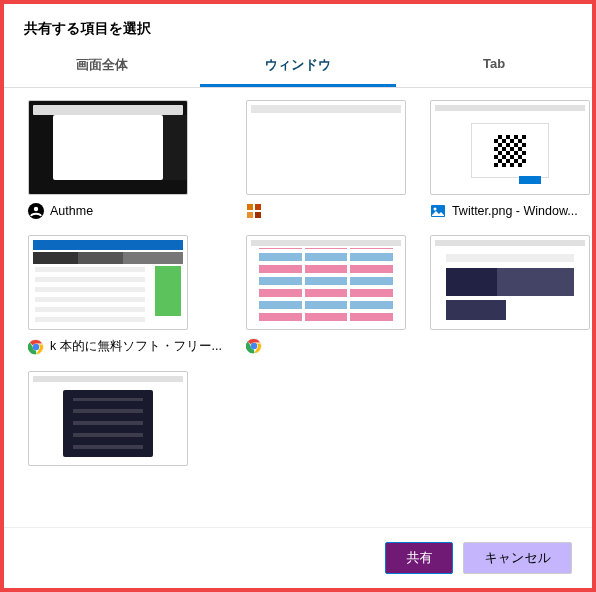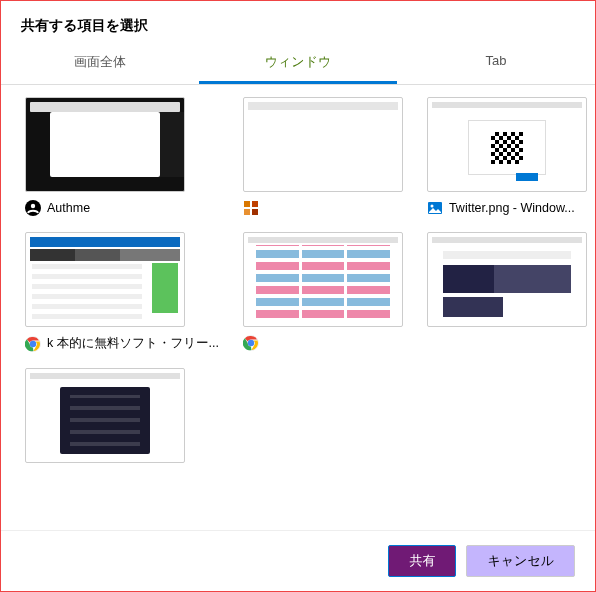--- a/index.html
+++ b/index.html
@@ -1,22 +1,22 @@
 <!DOCTYPE html>
 <html><head>
 <meta charset="utf-8">
 <style>
 * { margin: 0; padding: 0; box-sizing: border-box; }
 body { font-family: "Yu Gothic UI", "Meiryo", sans-serif; background: #fff; width: 596px; height: 592px; overflow: hidden; }
-.dialog { width: 596px; height: 592px; display: flex; flex-direction: column; border: 1px solid #ef4444; }
+.dialog { width: 596px; height: 592px; display: flex; flex-direction: column; border: 4px solid #ef4444; }
 .header { padding: 16px 20px 8px 20px; }
 .title { font-size: 14px; font-weight: 600; color: #000; }
 .tabs { display: flex; border-bottom: 1px solid #ddd; }
-.tab { flex: 1; text-align: center; padding: 10px 0; font-size: 13px; color: #555; cursor: pointer; border-bottom: 2px solid transparent; }
-.tab.active { color: #4d7c0f; border-bottom: 3px solid #0078d4; }
+.tab { flex: 1; text-align: center; padding: 10px 0; font-size: 13px; color: #555; cursor: pointer; border-bottom: 2px solid transparent; font-weight: bold; }
+.tab.active { color: #0c4a6e; border-bottom: 3px solid #0078d4; }
 .content { flex: 1; overflow-y: auto; padding: 12px 16px 12px 24px; position: relative; }
 .grid { display: grid; grid-template-columns: repeat(3, 1fr); gap: 16px 24px; }
 .item { display: flex; flex-direction: column; cursor: pointer; }
 .thumb { width: 160px; height: 95px; border: 1px solid #ccc; background: #f9f9f9; position: relative; overflow: hidden; border-radius:2px;}
 .label-row { display: flex; align-items: center; gap: 6px; margin-top: 8px; }
 .icon { width: 16px; height: 16px; flex-shrink: 0; display:flex; align-items:center; justify-content:center;}
 .label { font-size: 12.5px; color: #000; white-space: nowrap; overflow: hidden; text-overflow: ellipsis; }
 .footer { display: flex; justify-content: flex-end; gap: 10px; padding: 14px 20px; border-top:1px solid #eee;}
 .btn { padding: 6px 20px; font-size: 13px; border: 1px solid #ccc; background: #c4b5fd; cursor: pointer; border-radius:2px;}
 .btn.primary { background: #701a75; color: #fff; border-color: #0078d4; }

